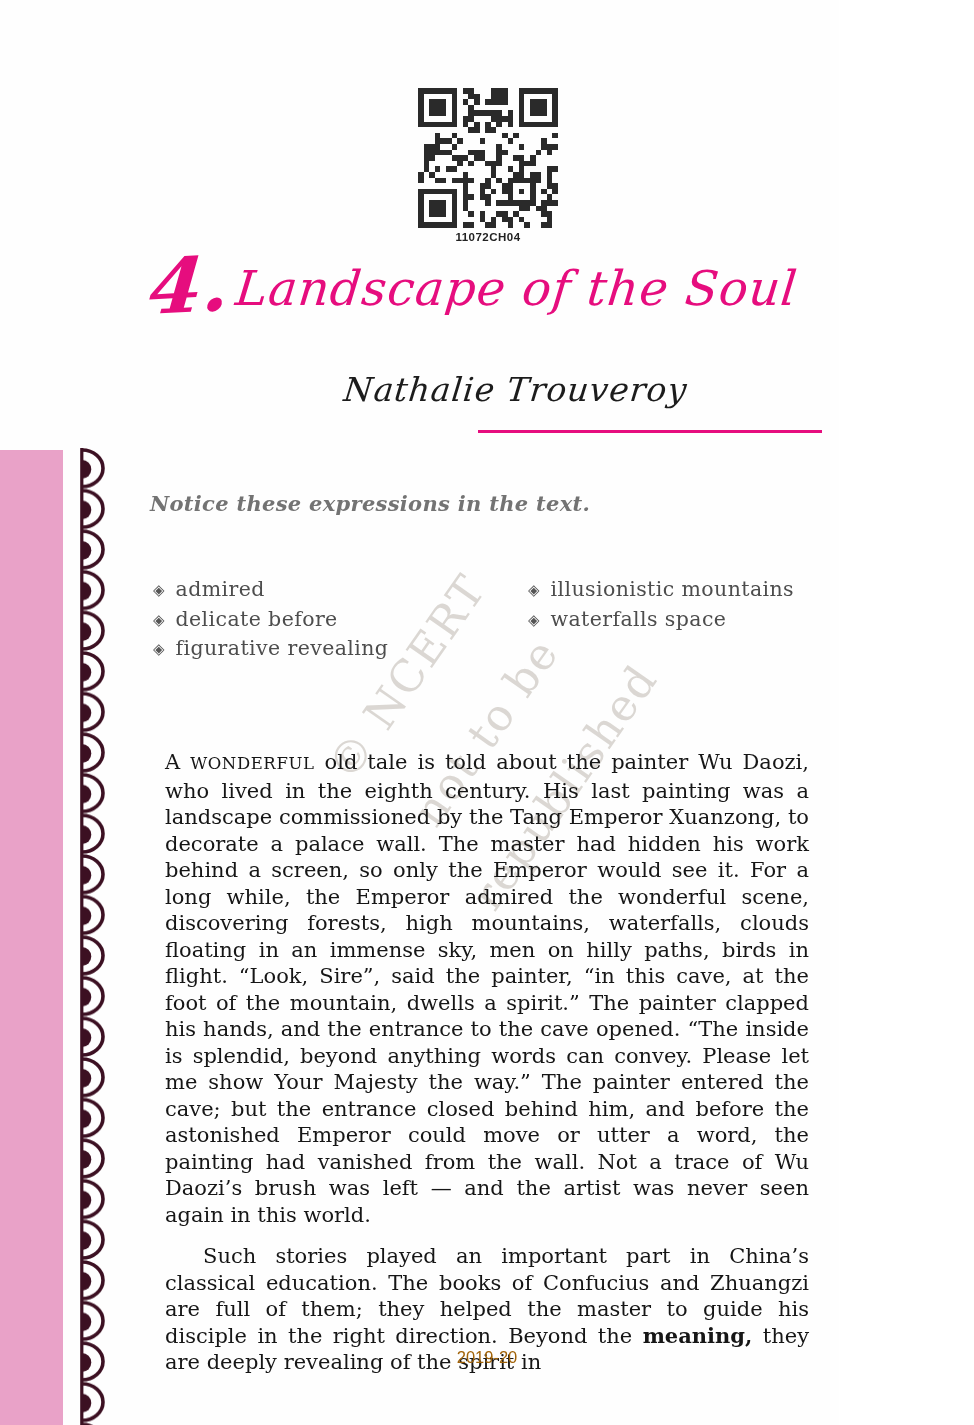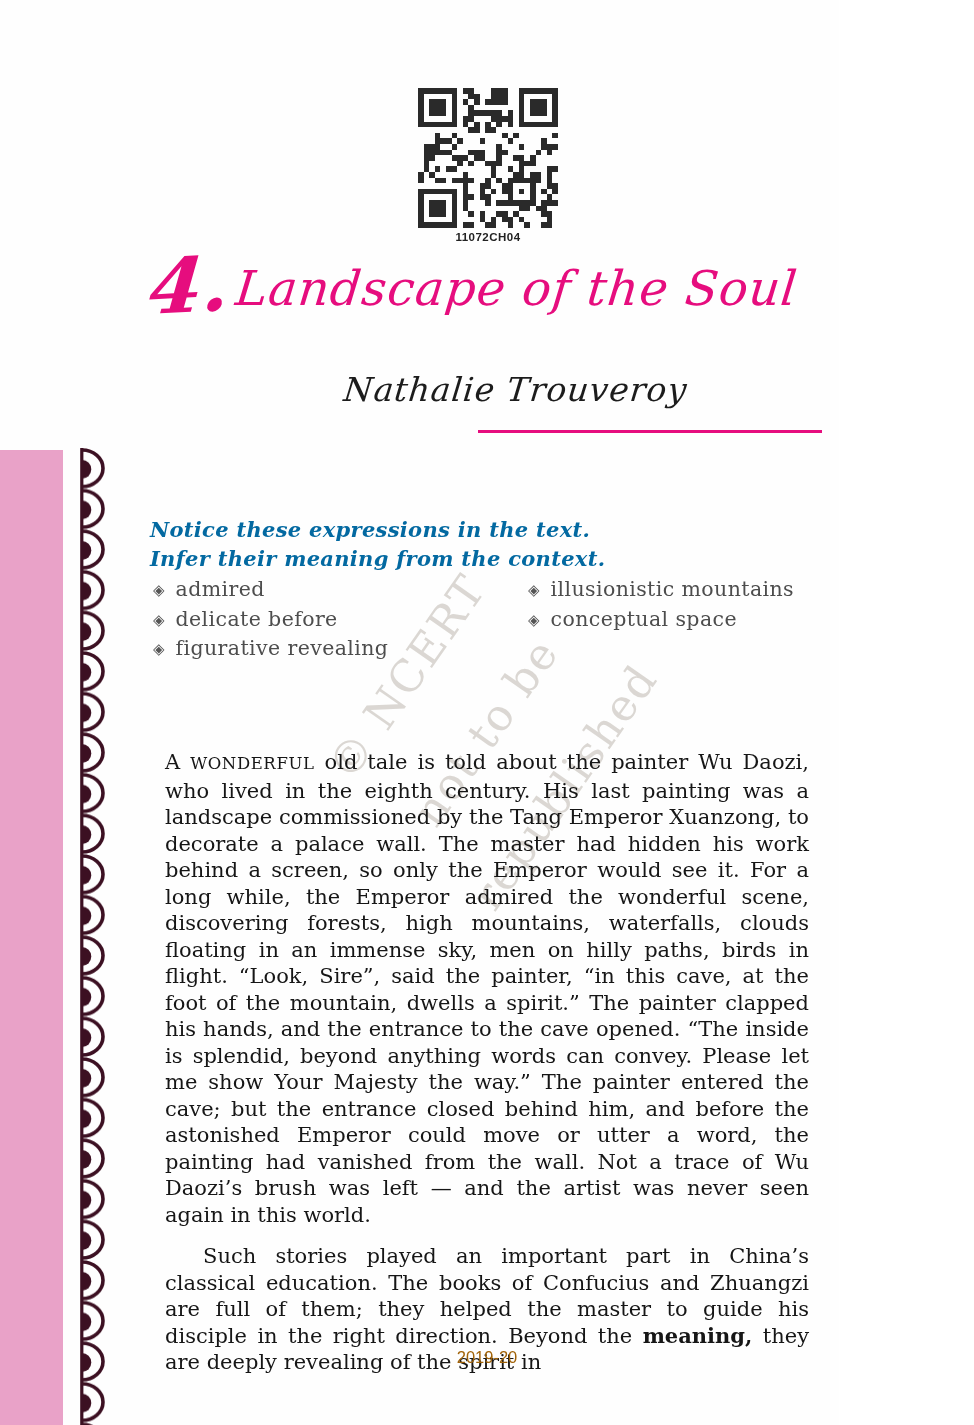--- a/index.html
+++ b/index.html
@@ -33,22 +33,22 @@
     font-style:italic; letter-spacing:1px; transform:skewX(-6deg);
   }
   .author-underline {
     position:absolute; left:478px; top:430px; width:344px; height:3px; background:#E60D7E;
   }
   
   .side-band { position:absolute; left:0; top:450px; width:63px; height:975px; background:#E9A2C8; }
   .scallop { position:absolute; left:78px; top:448px; }
   
   .notice {
-    position:absolute; left:150px; top:516px; font-weight:bold; font-style:italic;
-    font-size:21px; line-height:28.5px; color:#0369a1; letter-spacing:.3px;
+    position:absolute; left:150px; top:490px; font-weight:bold; font-style:italic;
+    font-size:21px; line-height:28.5px; color:#737373; letter-spacing:.3px;
   }
   
   .bullets { position:absolute; list-style:none; }
   .bullets-left  { left:153px; top:577px; }
   .bullets-right { left:528px; top:577px; }
   .bullets li { display:flex; align-items:baseline; height:29.6px; }
   .bullet-icon { font-size:15px; color:#555; margin-right:11px; position:relative; top:-1px; }
   .bullet-text { font-size:20.5px; color:#4d4d4d; letter-spacing:.4px; }
   
   .watermark {
@@ -278,21 +278,20 @@
         <path d="M 4 2 A 21 18.3 0 0 1 4 38.6" fill="none" stroke="#3C1022" stroke-width="3.6"></path>
         <path d="M 4 12 A 9.3 9.3 0 0 1 4 30.6 Z" fill="#3C1022"></path>
       </pattern>
     </defs>
     <rect x="2.2" y="0" width="3.2" height="977" fill="#3C1022"></rect>
     <rect x="0" y="0" width="34" height="977" fill="url(#sc)"></rect>
   </svg>
 
   <div class="notice">
     <div>Notice these expressions in the text.</div>
-    <div>Infer their meaning from the context.</div>
   </div>
 
   <ul class="bullets bullets-left">
     <li>
       <span class="bullet-icon">◈</span>
       <span class="bullet-text">admired</span>
     </li>
     <li>
       <span class="bullet-icon">◈</span>
       <span class="bullet-text">delicate before</span>
@@ -302,21 +301,21 @@
       <span class="bullet-text">figurative revealing</span>
     </li>
   </ul>
   <ul class="bullets bullets-right">
     <li>
       <span class="bullet-icon">◈</span>
       <span class="bullet-text">illusionistic mountains</span>
     </li>
     <li>
       <span class="bullet-icon">◈</span>
-      <span class="bullet-text">conceptual space</span>
+      <span class="bullet-text">waterfalls space</span>
     </li>
   </ul>
 
   <div class="watermark">
     <div>© NCERT</div>
     <div>not to be republished</div>
   </div>
 
   <div class="body-text">
     <p class="para1"><span>A </span><span class="smallcaps">WONDERFUL</span><span> old tale is told about the painter Wu Daozi, who lived in the eighth century. His last painting was a landscape commissioned by the Tang Emperor Xuanzong, to decorate a palace wall. The master had hidden his work behind a screen, so only the Emperor would see it. For a long while, the Emperor admired the wonderful scene, discovering forests, high mountains, waterfalls, clouds floating in an immense sky, men on hilly paths, birds in flight. “Look, Sire”, said the painter, “in this cave, at the foot of the mountain, dwells a spirit.” The painter clapped his hands, and the entrance to the cave opened. “The inside is splendid, beyond anything words can convey. Please let me show Your Majesty the way.” The painter entered the cave; but the entrance closed behind him, and before the astonished Emperor could move or utter a word, the painting had vanished from the wall. Not a trace of Wu Daozi’s brush was left — and the artist was never seen again in this world.</span></p>

